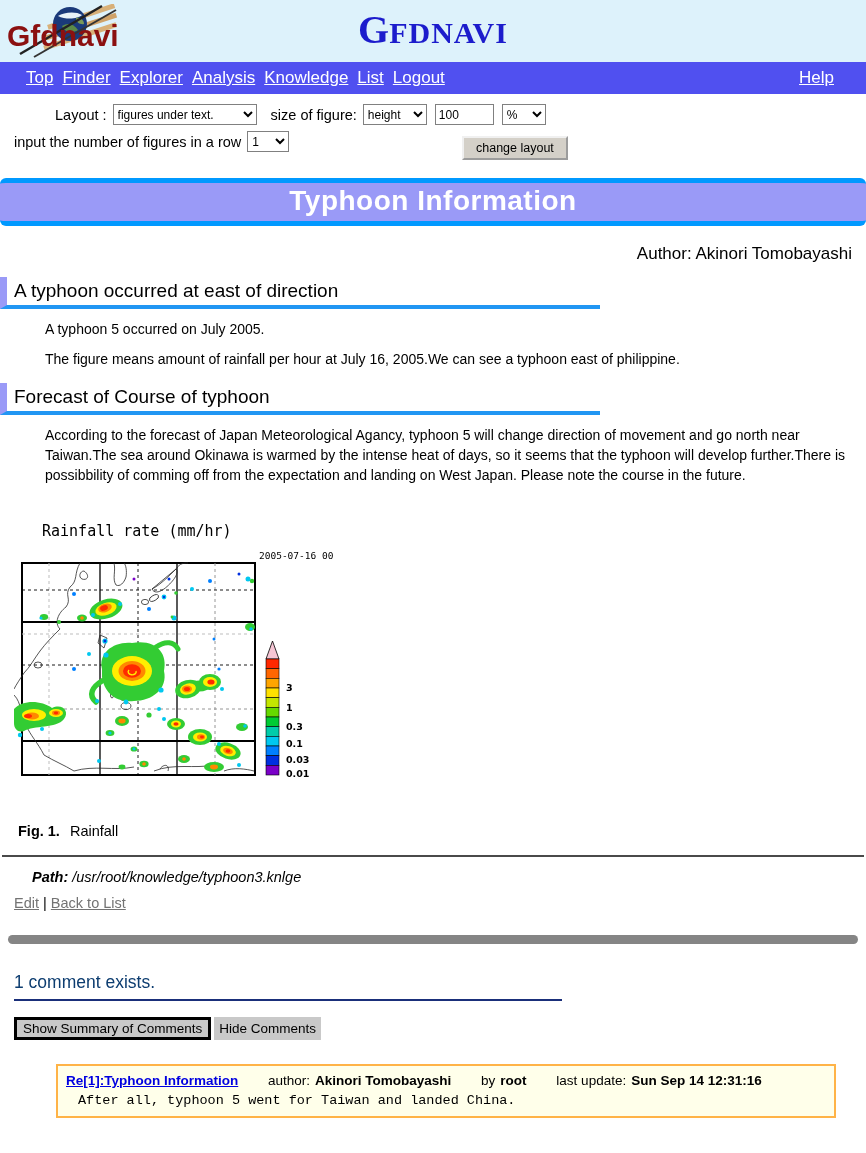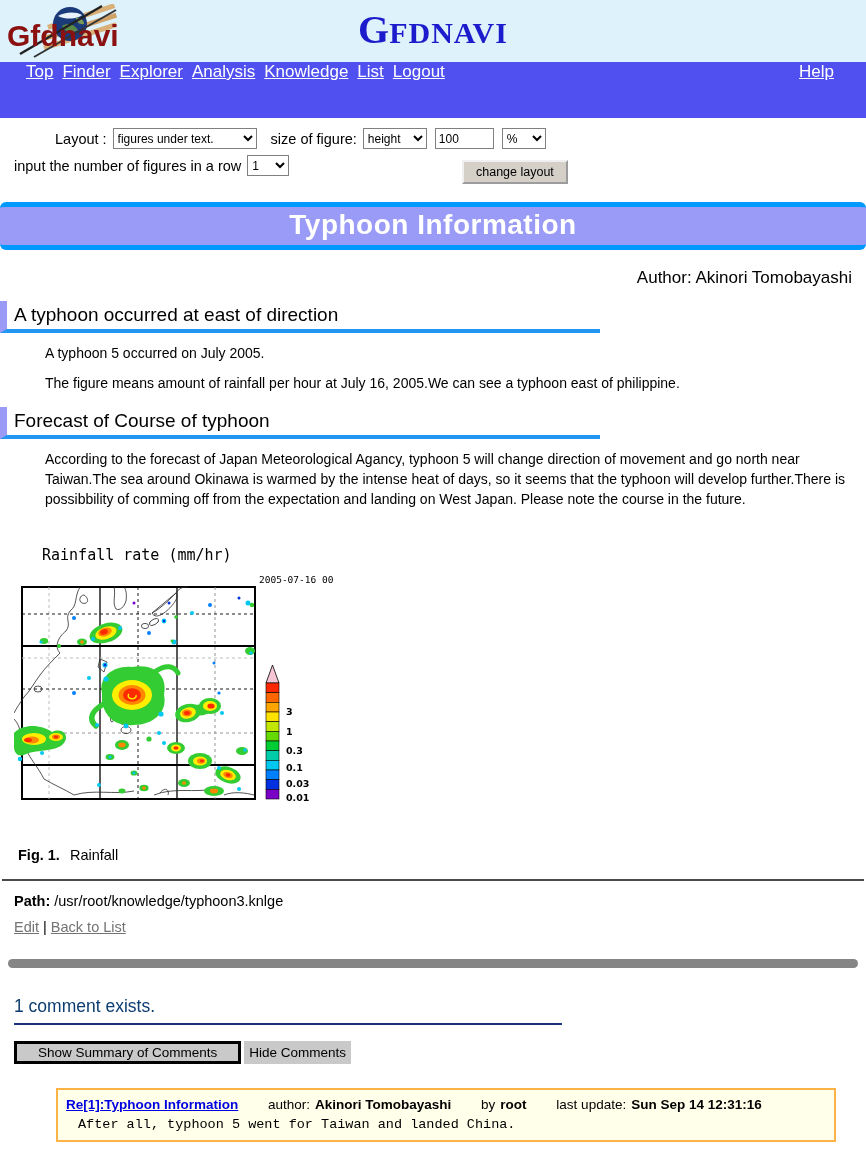--- a/index.html
+++ b/index.html
@@ -9,21 +9,21 @@
     font-family:"Liberation Sans","DejaVu Sans",sans-serif; color:#000;
   }
   
   .site-header { position:relative; height:62px; background:#ddf2fb; }
   .logo { position:absolute; left:6px; top:4px; width:126px; height:54px; }
   .site-title { position:absolute; left:0; right:0; top:6px; text-align:center;
     font-family:"Liberation Serif","DejaVu Serif",serif; color:#1c1ccc; font-weight:bold; }
   .site-title .cap { font-size:40px; }
   .site-title .rest { font-size:30px; letter-spacing:1px; }
   
-  .nav-bar { height:56px; background:#5050f0; display:flex; align-items:flex-start; padding:0 32px 0 26px; }
+  .nav-bar { height:32px; background:#5050f0; display:flex; align-items:center; padding:0 32px 0 26px; }
   .nav-bar a { color:#fff; font-size:17px; text-decoration:underline; margin-right:9px; cursor:pointer; }
   .nav-help { margin-left:auto; margin-right:0 !important; }
   
   .controls { position:relative; margin-top:10px; font-size:14.5px; height:62px; }
   .controls .row1 { margin-left:55px; display:flex; align-items:center; }
   .controls .row2 { margin-left:14px; margin-top:6px; display:flex; align-items:center; }
   .controls select, .controls input { font-size:12px; height:21px; border:1px solid #808080; background:#fff; }
   .controls label { margin-right:6px; }
   .sel-layout { width:144px; margin-right:14px; }
   .sel-dim { width:64px; margin-right:8px; }
@@ -38,32 +38,32 @@
   
   .author-line { text-align:right; margin:18px 14px 0 0; font-size:17px; }
   .section-head { margin-top:13px; width:600px; border-left:7px solid #9a9af7;
     border-bottom:4px solid #2196f3; padding:3px 0 3px 7px; font-size:19px; font-weight:normal; }
   .para { margin:10px 10px 10px 45px; font-size:14px; line-height:1.45; }
   
   .figure-wrap { margin:34px 0 0 14px; }
   .fig-caption { margin:38px 0 0 18px; font-size:14.5px; }
   .fig-caption b { margin-right:10px; }
   .rule { border:none; border-top:2px solid #4a4a4a; margin:16px 2px 12px 2px; }
-  .path-line { margin-left:14px; font-size:14.5px; }
+  .path-line { margin-left:32px; font-size:14.5px;font-style:italic; }
   .doc-links { margin:10px 0 0 14px; font-size:14.5px; }
   a.purple { color:#737373; text-decoration:underline; cursor:pointer; }
   a.blue { color:#0000e0; text-decoration:underline; cursor:pointer; }
   .divider { margin:24px 8px 0 8px; height:9px; border-radius:5px; background:#858585; }
   
   .comments-title { margin:28px 0 0 14px; width:548px; border-bottom:2px solid #1a2f7a;
     color:#0d3d70; font-size:17.5px; padding-bottom:6px; }
   .comment-btns { margin:16px 0 0 14px; display:flex; }
   .comment-btns button { background:#c9c9c9; border:none; font-size:13.5px; padding:4px 5px;
     margin-right:3px; cursor:pointer; font-family:inherit; }
-  .comment-btns button.active { border:3px solid #000; padding:1px 21px; }
+  .comment-btns button.active { border:3px solid #000; padding:1px 6px; }
   .comment-box { margin:24px 0 0 56px; width:780px; background:#ffffea; border:2px solid #ffb347;
     font-size:13.5px; }
   .comment-head { padding:7px 8px 3px 8px; }
   .comment-head .lbl { margin-left:26px; }
   .comment-head b { margin-left:5px; }
   .comment-body { padding:2px 8px 8px 20px;font-family:Liberation Mono, monospace; }
 </style>
 </head>
 <body>
 

